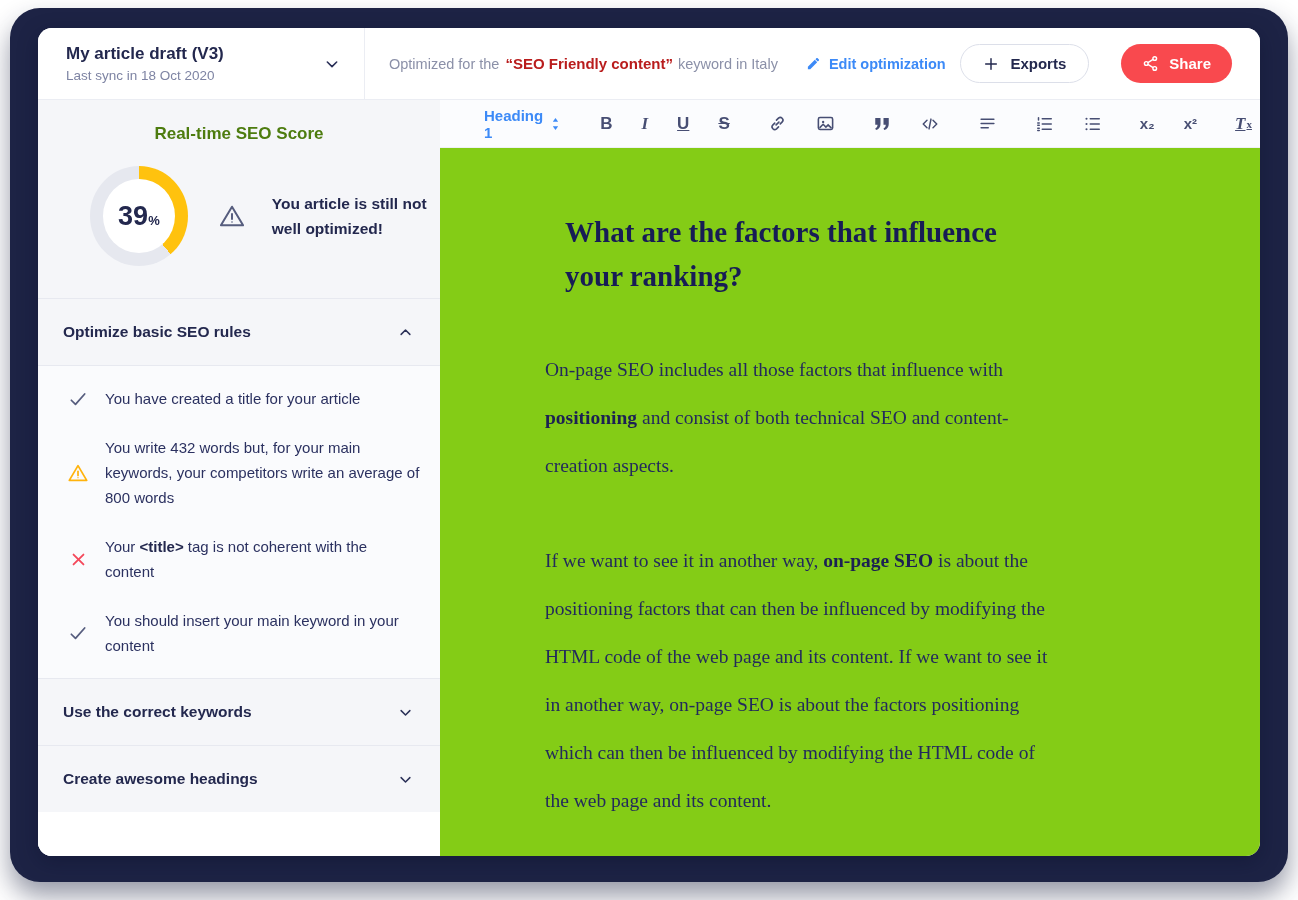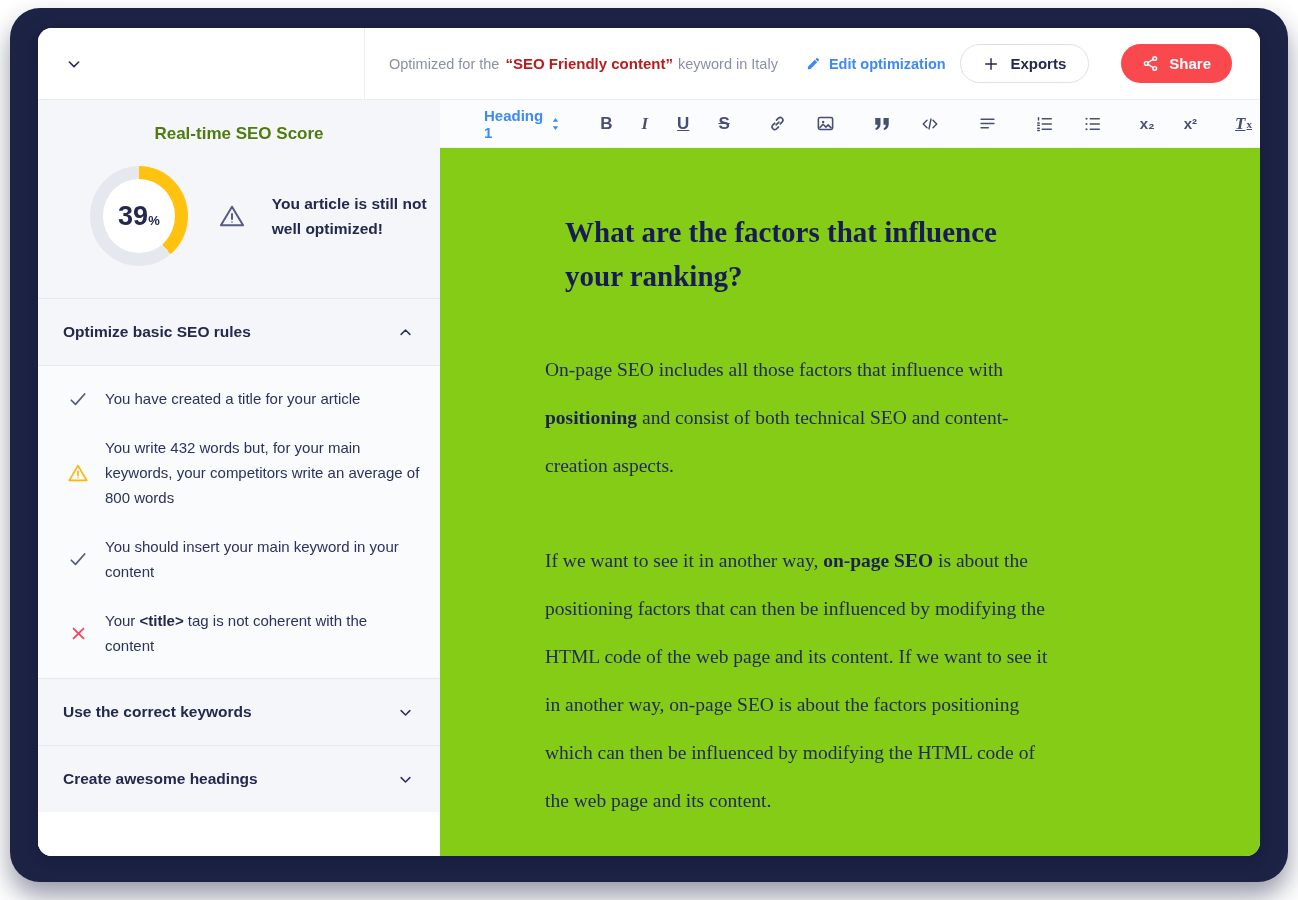--- a/index.html
+++ b/index.html
@@ -78,20 +78,24 @@
 </head>
 <body>
 
 <div class="stage">
   <div class="panel"></div>
 
   <div class="card">
 
     <div class="hdr">
       <div class="h-left">
+        <div>
+          <div class="h-title">My article draft (V3)</div>
+          <div class="h-sub">Last sync in 18 Oct 2020</div>
+        </div>
         <span class="chev">
           <svg width="16" height="16" viewBox="0 0 24 24" fill="none" stroke="currentColor" stroke-width="2.4" stroke-linecap="round" stroke-linejoin="round">
               <polyline points="5,9 12,16 19,9"></polyline>
             </svg>
         </span>
       </div>
 
       <div class="h-center">
         <span class="pre">Optimized for the</span>
         <b>“SEO Friendly content”</b>
@@ -178,35 +182,35 @@
           <span class="chk-icon c-warn">
             <svg width="22" height="22" viewBox="0 0 24 24" fill="none" stroke="currentColor" stroke-width="1.9" stroke-linejoin="round">
                 <path d="M12 4L21.5 20h-19z"></path>
                 <line x1="12" y1="10.2" x2="12" y2="14.6" stroke-linecap="round"></line>
                 <circle cx="12" cy="17.1" r="0.7" fill="currentColor" stroke="none"></circle>
               </svg>
           </span>
           <span class="chk-text"><span>You write 432 words but, for your main keywords, your competitors write an average of 800 words</span></span>
         </div>
         <div class="chk-item">
-          <span class="chk-icon c-ok">
-            <svg width="20" height="20" viewBox="0 0 24 24" fill="none" stroke="currentColor" stroke-width="2.1" stroke-linecap="round" stroke-linejoin="round">
-                <polyline points="4,13.5 9,18.5 20,6"></polyline>
-              </svg>
-          </span>
-          <span class="chk-text"><span>You should insert your main keyword in your content</span></span>
-        </div>
-        <div class="chk-item">
           <span class="chk-icon c-err">
             <svg width="17" height="17" viewBox="0 0 24 24" fill="none" stroke="currentColor" stroke-width="2.6" stroke-linecap="round">
                 <line x1="5" y1="5" x2="19" y2="19"></line>
                 <line x1="19" y1="5" x2="5" y2="19"></line>
               </svg>
           </span>
           <span class="chk-text"><span>Your </span><strong>&lt;title&gt;</strong><span> tag is not coherent with the content</span></span>
+        </div>
+        <div class="chk-item">
+          <span class="chk-icon c-ok">
+            <svg width="20" height="20" viewBox="0 0 24 24" fill="none" stroke="currentColor" stroke-width="2.1" stroke-linecap="round" stroke-linejoin="round">
+                <polyline points="4,13.5 9,18.5 20,6"></polyline>
+              </svg>
+          </span>
+          <span class="chk-text"><span>You should insert your main keyword in your content</span></span>
         </div>
       </div>
 
       <div class="divider"></div>
 
       <div class="sec-head">
         <span class="sec-label">Use the correct keywords</span>
         <span class="chev">
           <svg width="15" height="15" viewBox="0 0 24 24" fill="none" stroke="currentColor" stroke-width="2.4" stroke-linecap="round" stroke-linejoin="round">
               <polyline points="5,9 12,16 19,9"></polyline>

